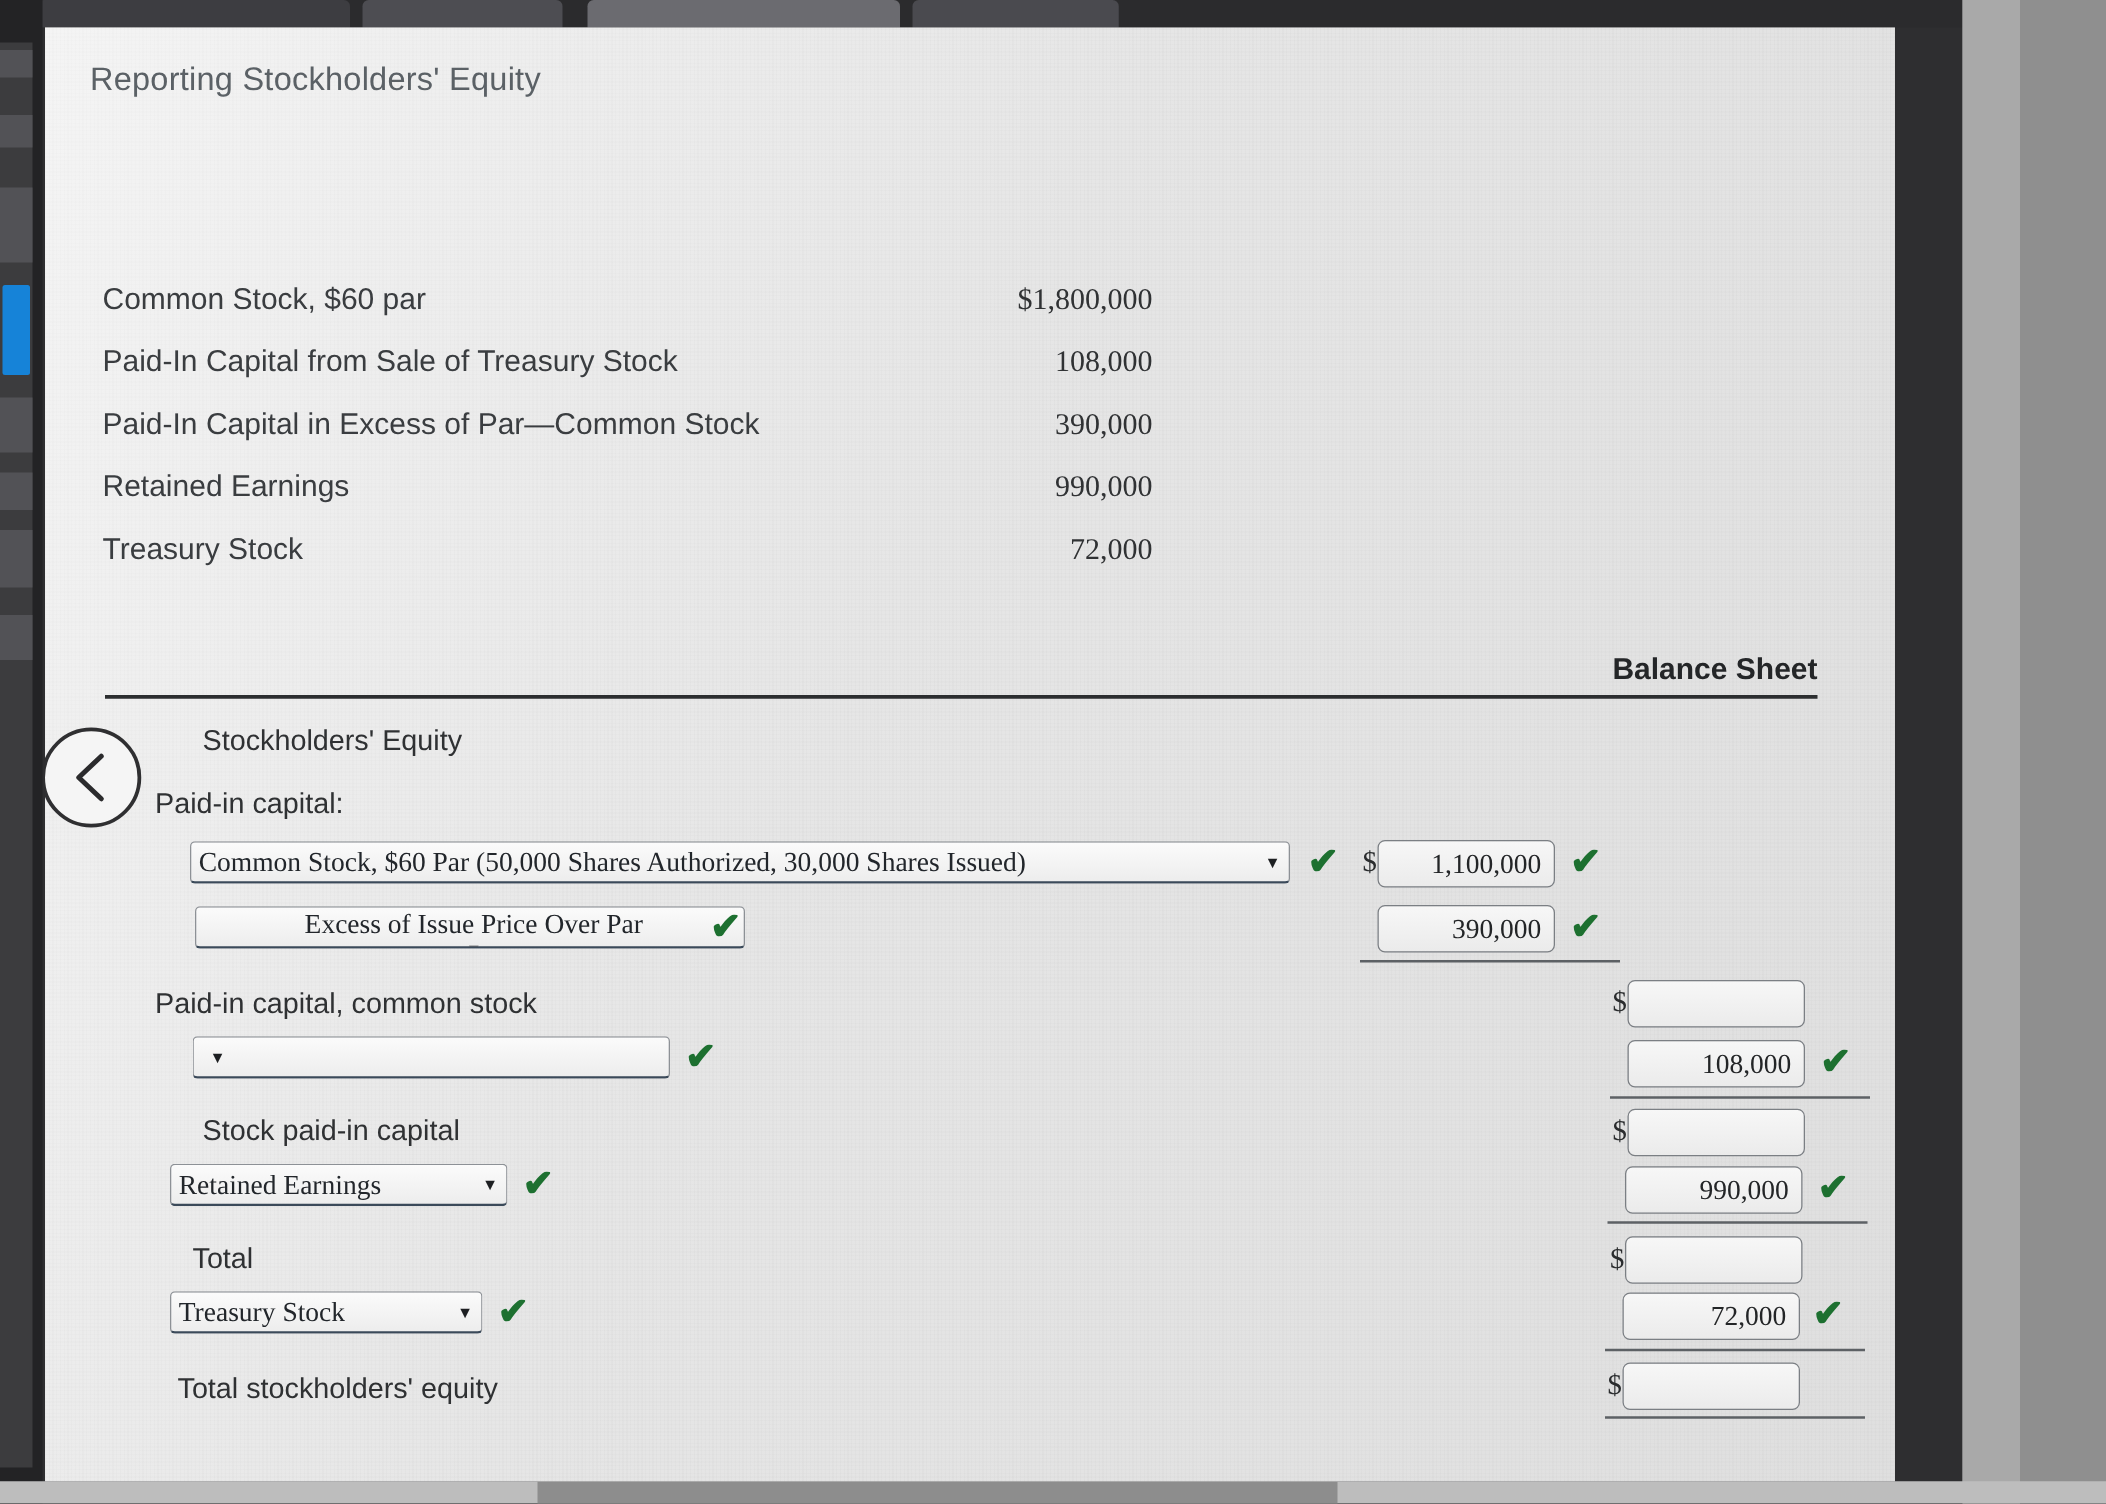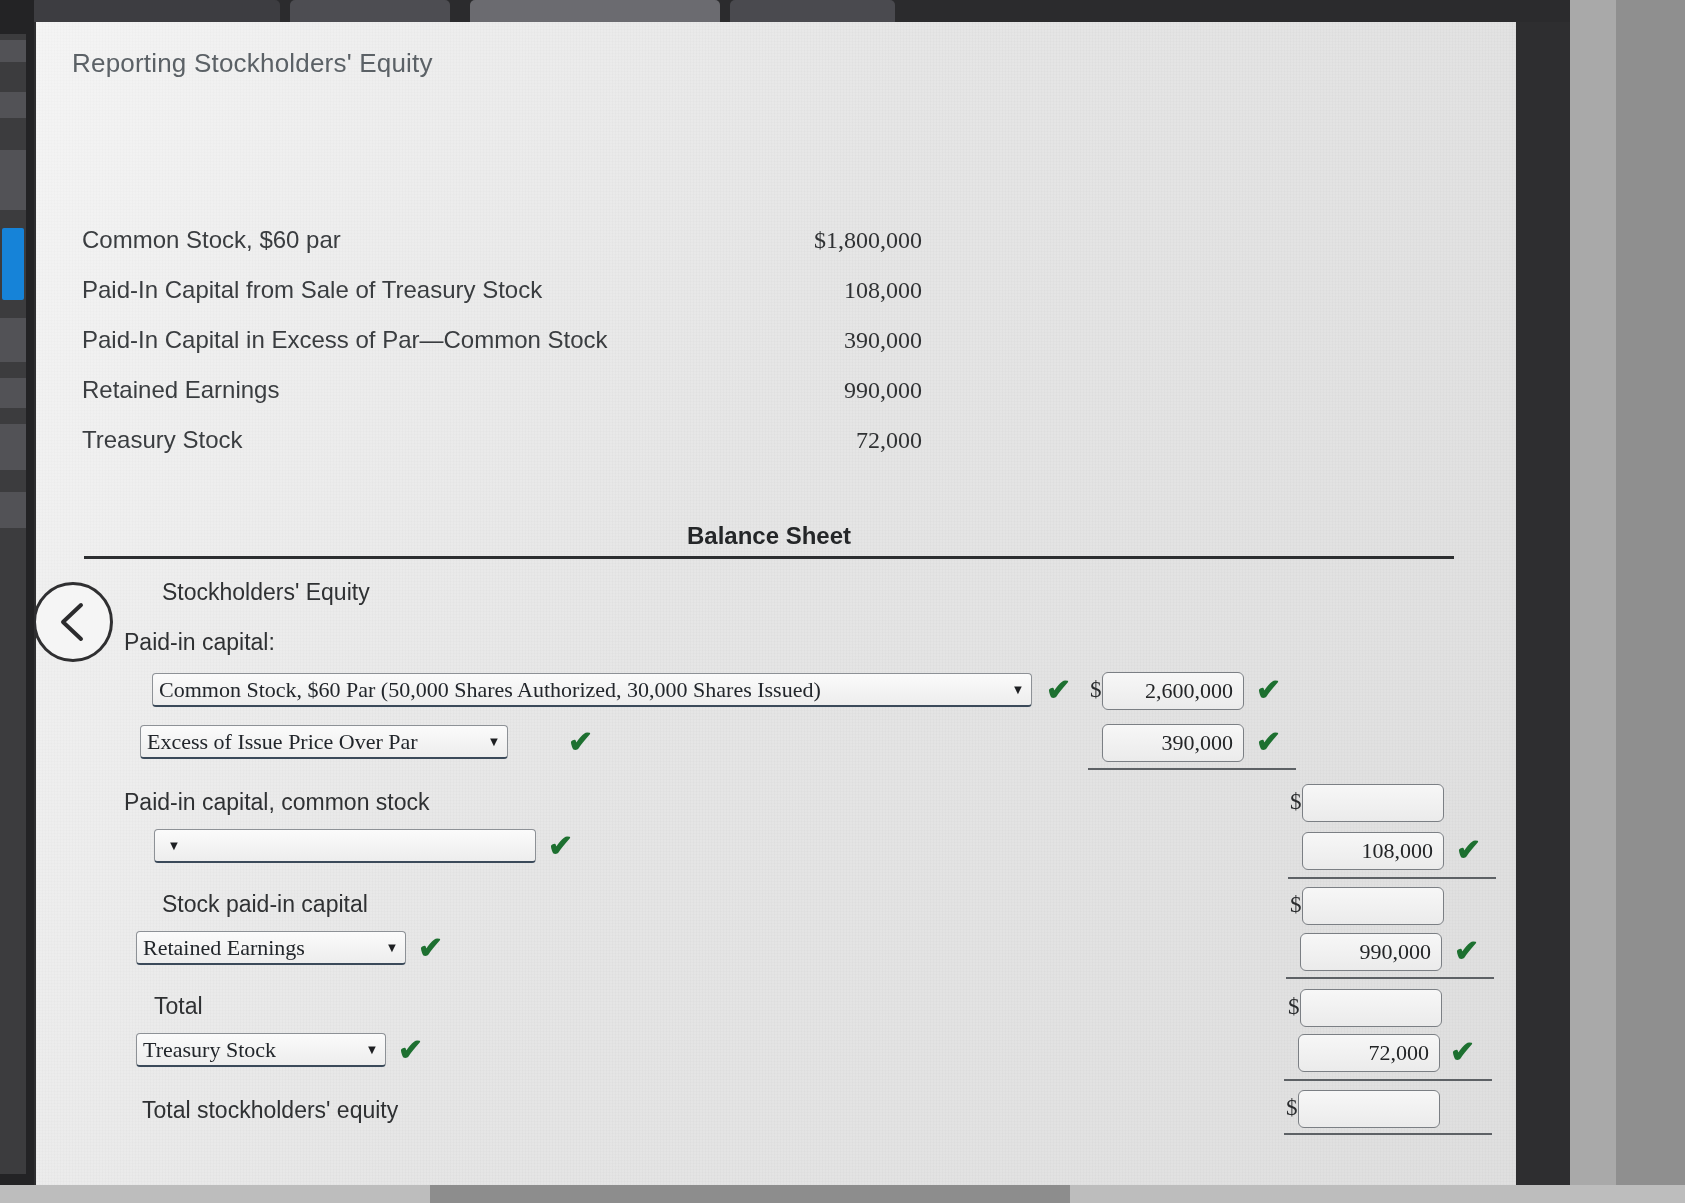--- a/index.html
+++ b/index.html
@@ -179,21 +179,21 @@
   }
 
   
   #sheet {
     position: absolute;
     left: 48px;
     top: 500px;
     width: 1380px;
   }
   .sheet-title {
-    text-align: center;
+    text-align: right;
     font-size: 24px;
     font-weight: bold;
     color: #242628;
     padding-bottom: 6px;
     width: 1370px;
   }
   .sheet-rule {
     width: 1370px;
     height: 3px;
     background: #2c2e30;
@@ -355,26 +355,26 @@
         <div class="lbl i4">Paid-in capital:</div>
       </div>
 
       <div class="row" style="height:52px;">
         <div class="sel" style="left:68px;width:880px;">
           <span class="txt">Common Stock, $60 Par (50,000 Shares Authorized, 30,000 Shares Issued)</span>
           <span class="caret">▼</span>
         </div>
         <div class="check" style="left:962px;">✔</div>
         <div class="dollar" style="left:1006px;top:6px;">$</div>
-        <div class="box" style="left:1018px;top:1px;width:142px;">2,600,000</div>
+        <div class="box" style="left:1018px;top:1px;width:142px;">1,100,000</div>
         <div class="check" style="left:1172px;">✔</div>
       </div>
 
       <div class="row" style="height:50px;">
-        <div class="sel" style="left:56px;width:368px;">
+        <div class="sel" style="left:72px;width:440px;flex-direction:column;">
           <span class="txt">Excess of Issue Price Over Par</span>
           <span class="caret">▼</span>
         </div>
         <div class="check" style="left:484px;">✔</div>
         <div class="box" style="left:1018px;top:1px;width:142px;">390,000</div>
         <div class="check" style="left:1172px;">✔</div>
         <div class="underline" style="left:1004px;top:45px;width:208px;"></div>
       </div>
 
       <div class="row" style="height:54px;">

